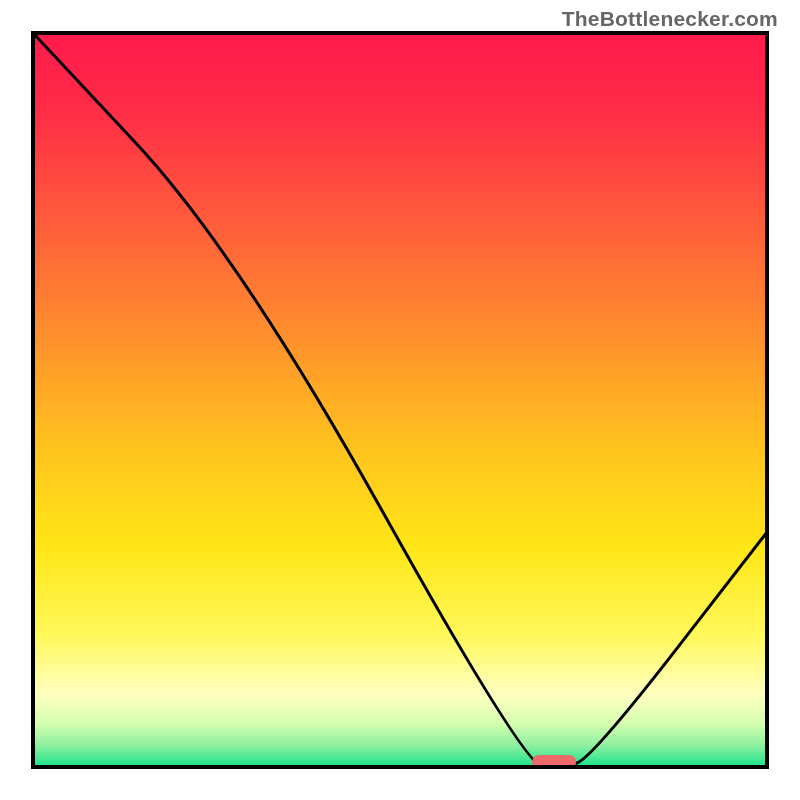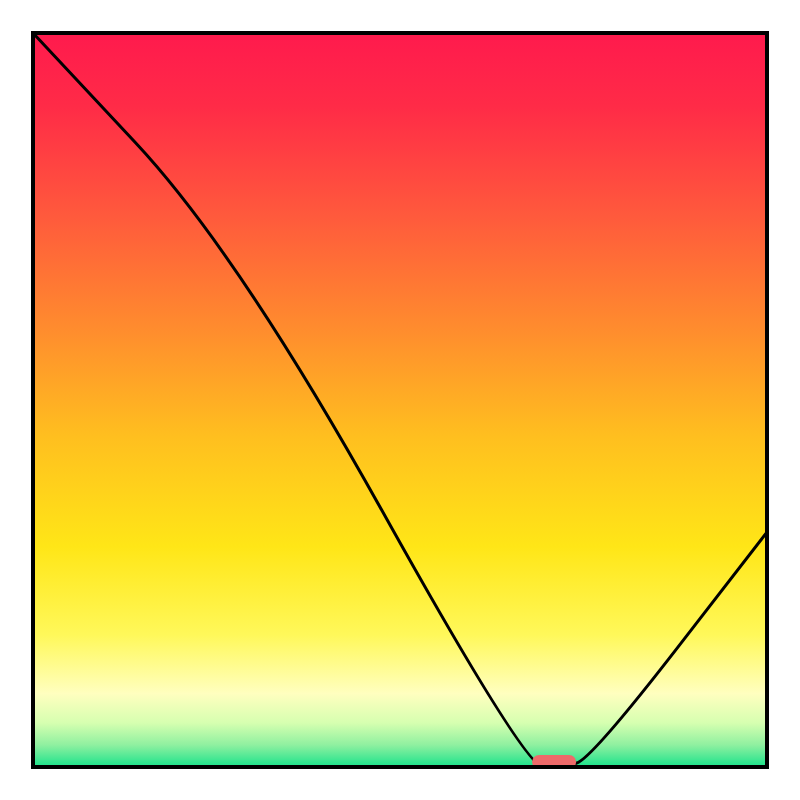--- a/index.html
+++ b/index.html
@@ -29,20 +29,21 @@
     font-size: 21px;
     font-weight: 600;
     color: #666666;
     letter-spacing: 0.2px;
   }
 </style>
 </head>
 <body>
 
 <div class="canvas-wrap">
+  <div class="attribution">TheBottlenecker.com</div>
 
   <svg id="chart-svg" width="770" height="770" viewBox="0 0 770 770">
     <defs>
       <linearGradient id="bg-grad" x1="0" y1="0" x2="0" y2="1">
           <stop offset="0.00%" stop-color="#ff1a4d"></stop>
           <stop offset="10.00%" stop-color="#ff2b47"></stop>
           <stop offset="25.00%" stop-color="#ff5a3c"></stop>
           <stop offset="40.00%" stop-color="#ff8b2e"></stop>
           <stop offset="55.00%" stop-color="#ffbf1f"></stop>
           <stop offset="70.00%" stop-color="#ffe617"></stop>

